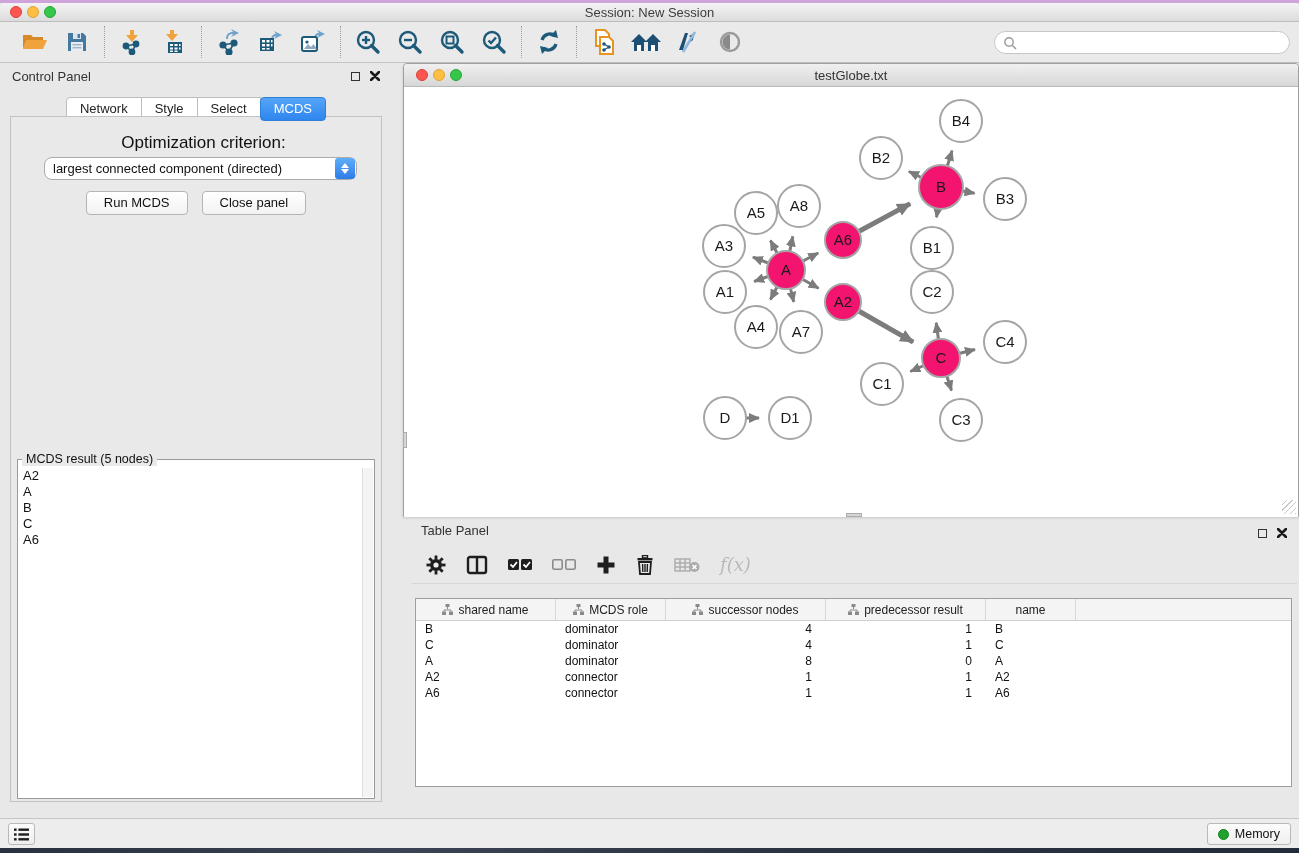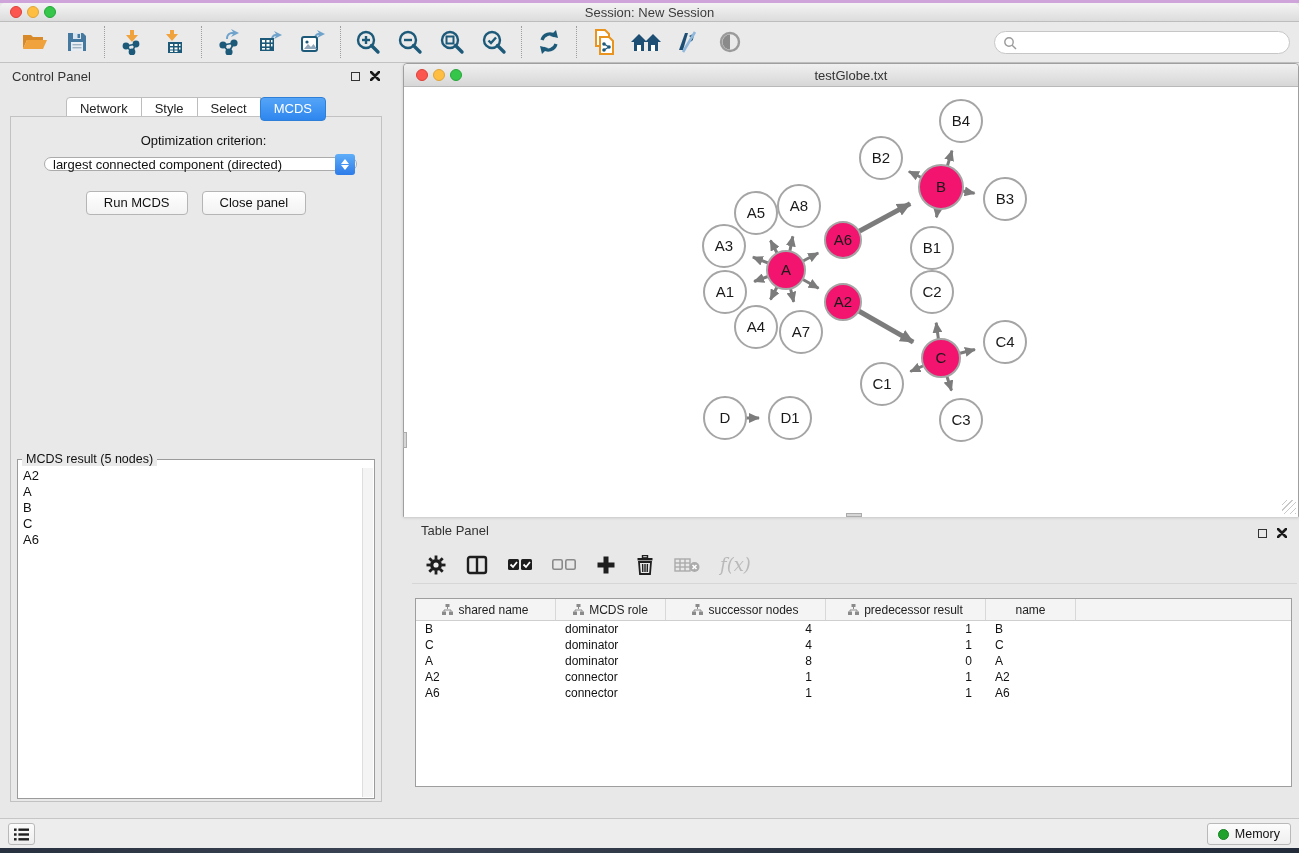--- a/index.html
+++ b/index.html
@@ -36,22 +36,22 @@
   .tabs-row { position:absolute; left:0; right:0; display:flex; justify-content:center; }
   .tab { font-size:13px; padding:3px 13px 4px; background:#FFF; border:1px solid #BDBDBD;
     color:#222; margin-left:-1px; position:relative; }
   .tab:first-child { border-radius:4px 0 0 4px; margin-left:0; }
   .tab:last-child { border-radius:0 4px 4px 0; }
   .tab.active { background:linear-gradient(#55A5F8,#2E86EE); color:#FFF; border-color:#2E7FD8;
     border-radius:4px; z-index:2; }
   .cp-tabs { top:31px; }
   .cp-content { position:absolute; left:8px; right:8px; top:50px; bottom:8px;
     background:#E9E9E9; border:1px solid #C2C2C2; }
-  .opt-label { position:absolute; left:15px; right:0; top:16px; text-align:center; font-size:13px; color:#111; }
-  .select { position:absolute; left:33px; top:40px; width:313px; height:14px; background:#FFF;
+  .opt-label { position:absolute; left:15px; right:0; top:16px; text-align:center; font-size:17px; color:#111; }
+  .select { position:absolute; left:33px; top:40px; width:313px; height:23px; background:#FFF;
     border:1px solid #ABABAB; border-radius:8px; display:flex; align-items:center; }
   .select .sel-text { flex:1; font-size:13px; padding-left:8px; color:#111; white-space:nowrap; }
   .stepper { width:20px; height:21px; margin-right:1px; border-radius:3px;
     background:linear-gradient(#5FAEF9,#2D7BE8); display:flex; flex-direction:column;
     align-items:center; justify-content:center; gap:1px; }
   .btn-row { position:absolute; left:0; right:0; top:74px; display:flex; justify-content:center; gap:14px; }
   .push-btn { font-size:13px; background:linear-gradient(#FFFFFF,#F2F2F2); border:1px solid #B5B5B5;
     border-radius:4px; padding:3px 17px 4px; color:#111; }
   .result-box { position:absolute; left:6px; right:6px; top:342px; bottom:2px;
     background:#FFF; border:1px solid #9B9B9B; }

